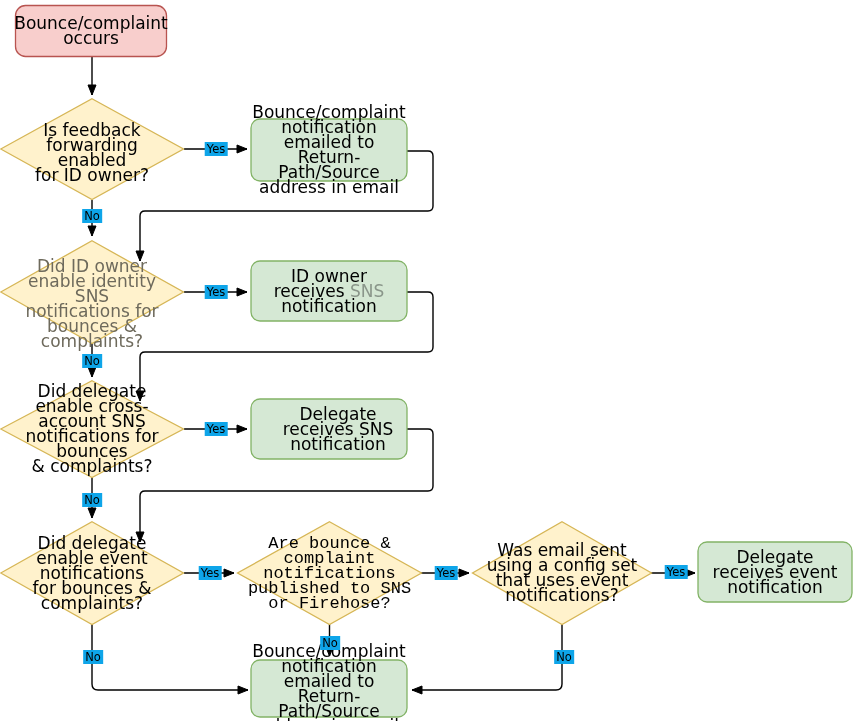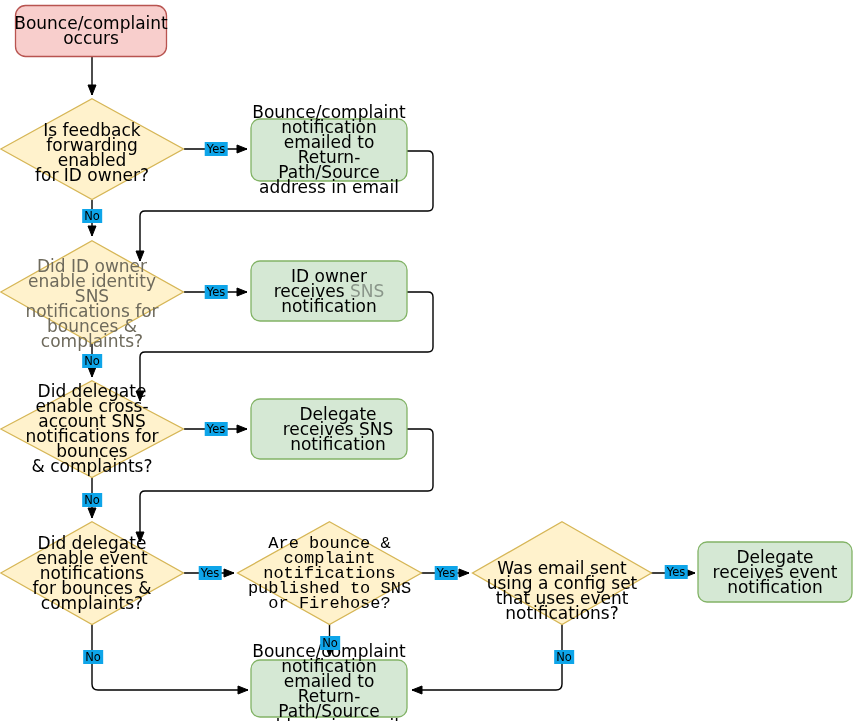--- a/index.html
+++ b/index.html
@@ -105,21 +105,21 @@
   <div class="label" style="left:6px; top:529px; width:172px; height:88px;">Did delegate
 enable event notifications
 for bounces &amp;
 complaints?</div>
 
   <div class="label" style="left:243px; top:529px; width:173px; height:88px;font-family:Liberation Mono, monospace;">Are bounce &amp;
 complaint notifications
 published to SNS
 or Firehose?</div>
 
-  <div class="label" style="left:478px; top:547px; width:168px; height:88px;">Was email sent
+  <div class="label" style="left:478px; top:529px; width:168px; height:88px;">Was email sent
 using a config set
 that uses event
 notifications?</div>
 
   <div class="label" style="left:700px; top:544px; width:150px; height:56px;border-radius:27px;">Delegate receives event
 notification</div>
 
   <div class="label" style="left:253px; top:661px; width:152px; height:55px;">Bounce/complaint
 notification emailed to
 Return-Path/Source

